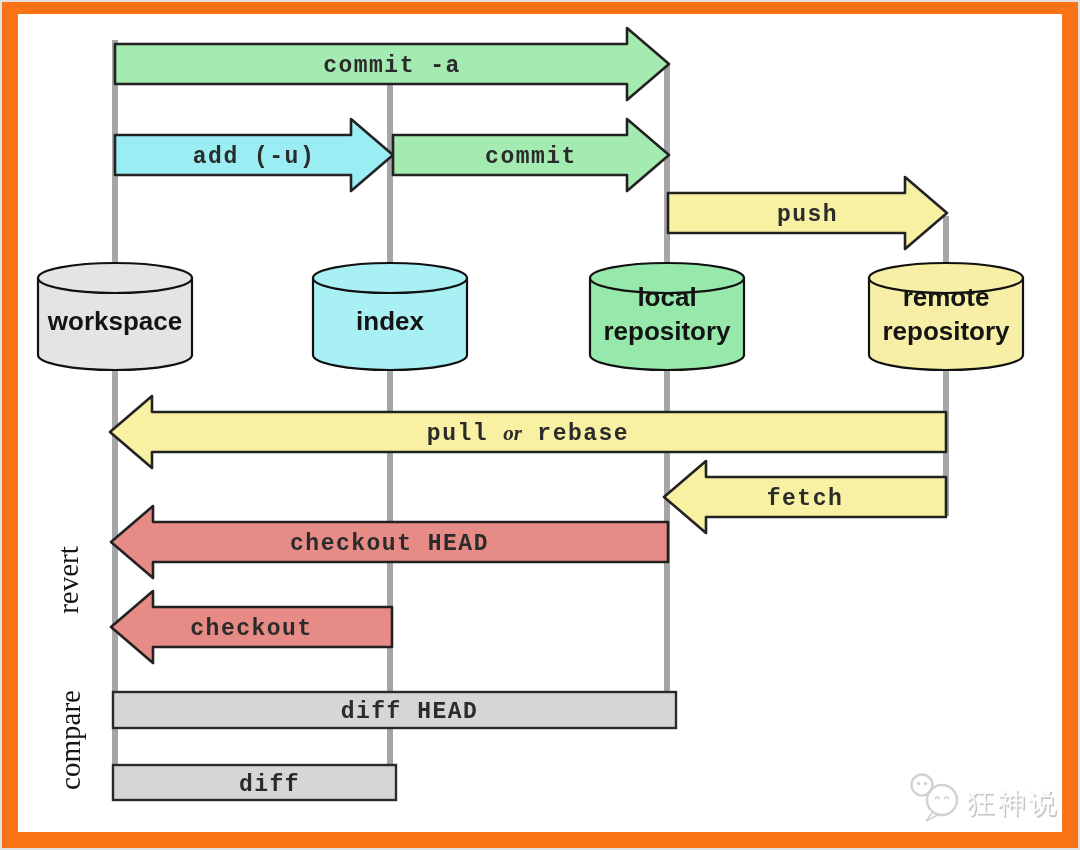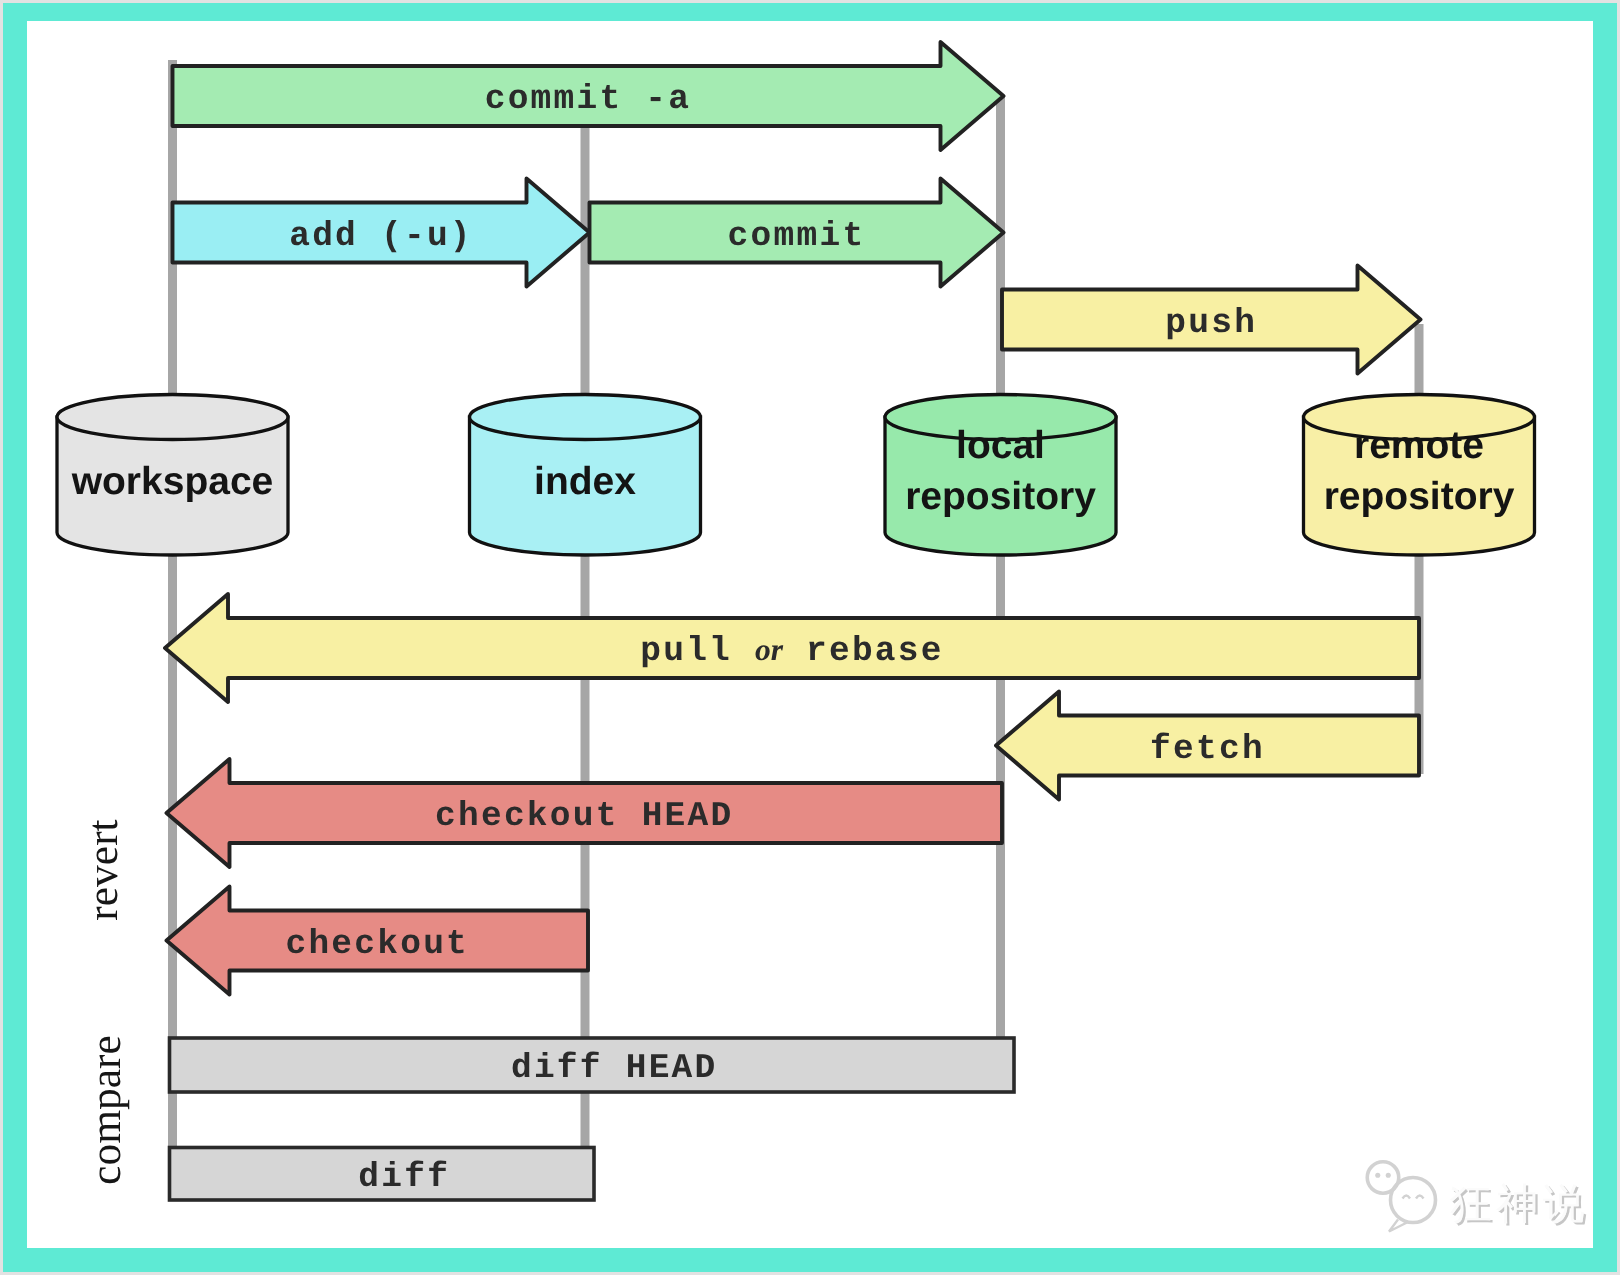--- a/index.html
+++ b/index.html
@@ -1,19 +1,19 @@
 <!DOCTYPE html>
 <html><head>
 <meta charset="utf-8">
 <style>
   html,body{margin:0;padding:0;background:#ececec;}
   .frame{
     position:relative;
     width:1080px;height:850px;
-    background:#5eead4;
+    background:#f97316;
     overflow:hidden;
     box-shadow: inset 0 0 0 2px #e2e2e2;
     font-family:"Liberation Sans", sans-serif;
   }
   svg{position:absolute;left:0;top:0;}
   .arrow-label{
     font-family:"Liberation Mono","DejaVu Sans Mono",monospace;
     font-weight:700;font-size:23px;fill:#2b2b2b;letter-spacing:1.5px;
   }
   .italic-or{

